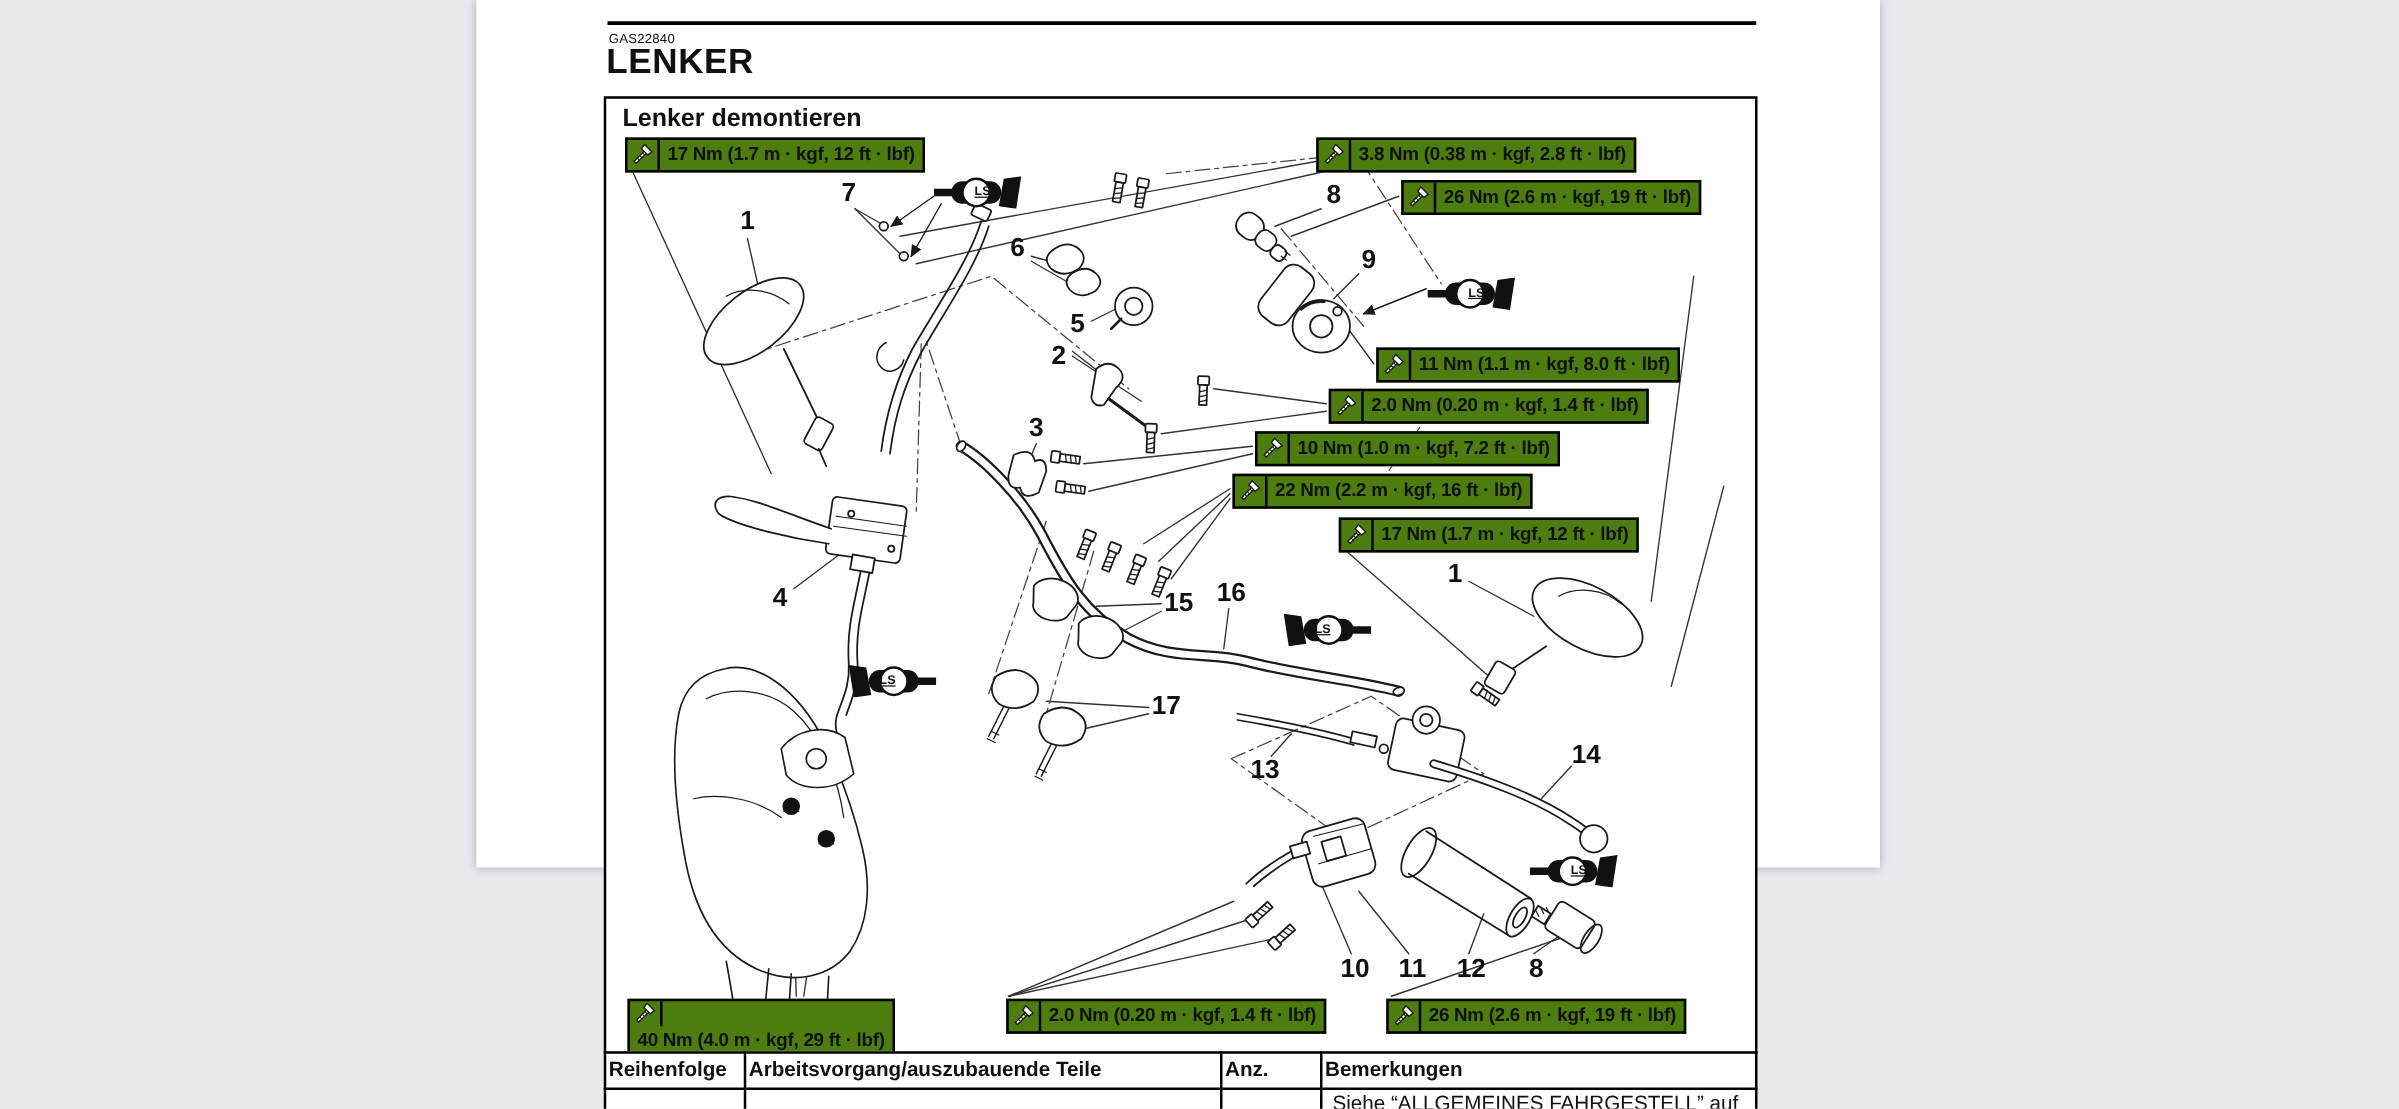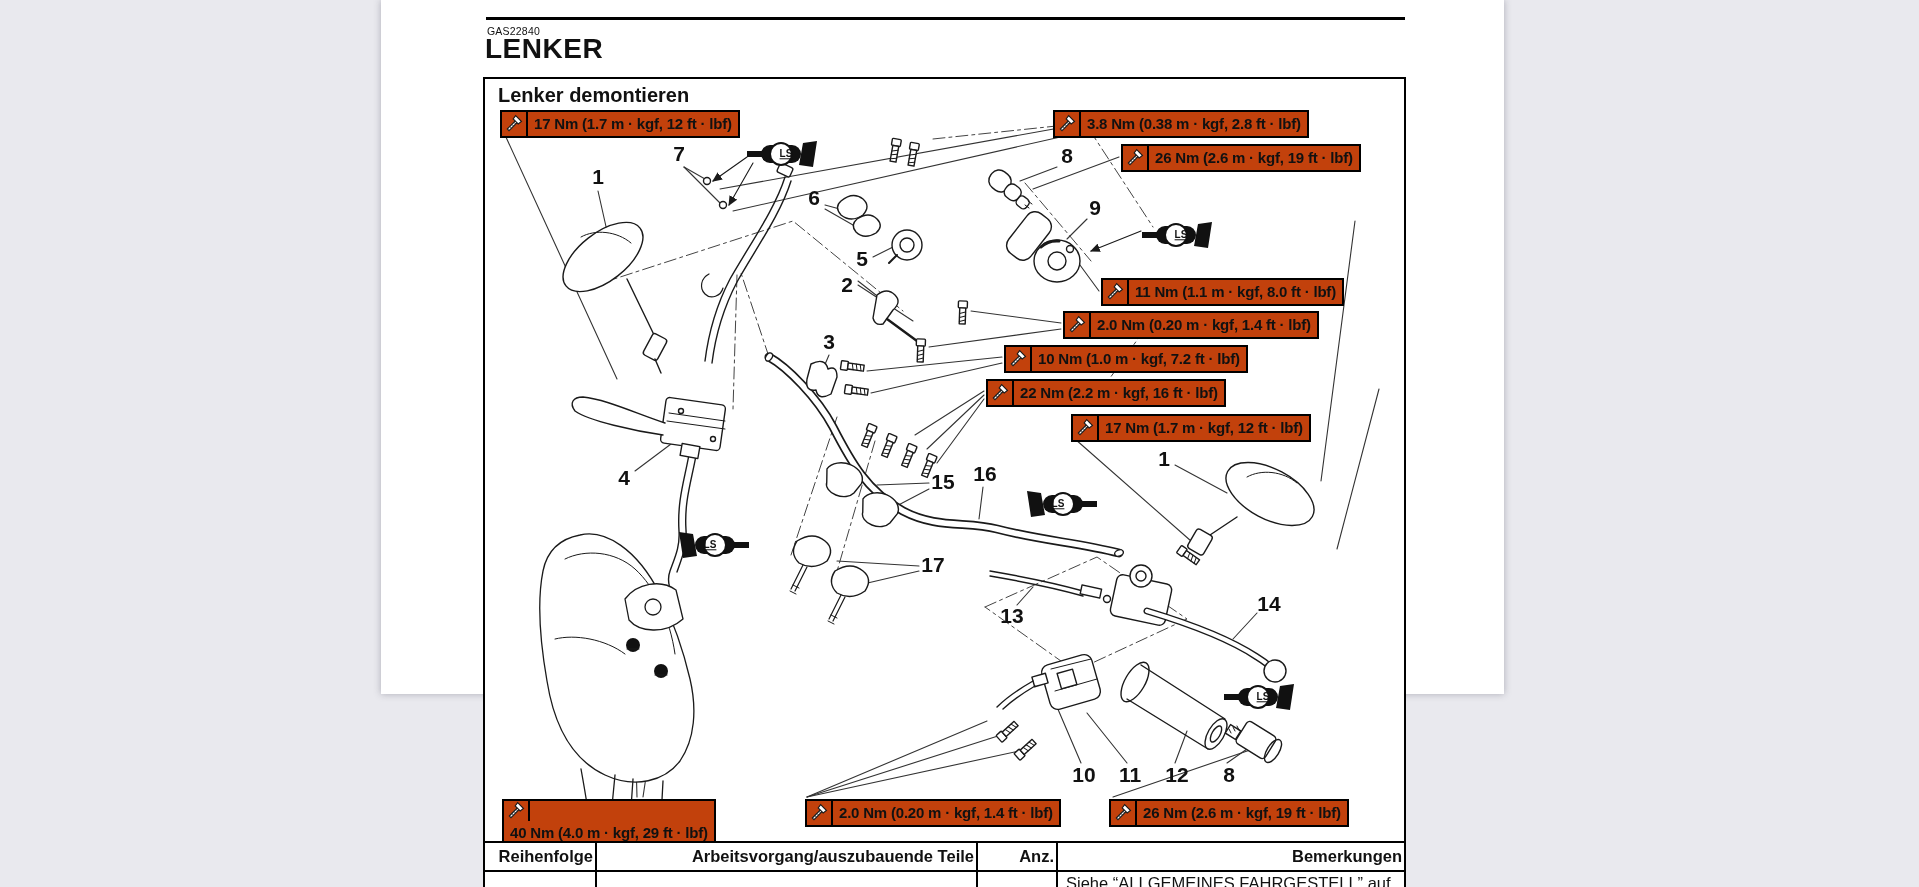--- a/index.html
+++ b/index.html
@@ -19,21 +19,21 @@
   .page-code{position:absolute;left:106px;top:25px;font-size:10.5px;letter-spacing:.2px;}
   .title{position:absolute;left:104px;top:33px;margin:0;font-size:28px;font-weight:bold;letter-spacing:.5px;}
   .diagram-box{
     position:absolute;left:102px;top:77px;width:919px;height:762px;
     border:2px solid #000;background:#fff;
   }
   .diagram-heading{position:absolute;left:13px;top:5px;font-size:20px;font-weight:bold;}
   .artwork{position:absolute;left:0;top:0;width:919px;height:762px;}
   .torque-box{
     position:absolute;display:flex;align-items:stretch;
-    border:2px solid #000;background:#c2410c;white-space:nowrap;
+    border:2px solid #000;background:#4d7c0f;white-space:nowrap;
   }
   .tw-cell{
     width:24px;display:flex;align-items:center;justify-content:center;
     border-right:2px solid #000;
   }
   .tq-text{
     font-size:15px;font-weight:bold;letter-spacing:-0.2px;
     padding:2px 6px 3px 6px;line-height:19px;
   }
   .part-label{
@@ -45,21 +45,21 @@
   .ls-symbol.left svg{transform:scaleX(-1);}
   .ls-symbol .ls-text{
     position:absolute;left:50%;top:50%;transform:translate(-50%,-52%);
     font-size:10px;font-weight:bold;text-decoration:underline;
   }
   .parts-table{
     position:absolute;left:102px;top:841px;width:923px;
     border-collapse:collapse;table-layout:fixed;background:#fff;
   }
   .parts-table th,.parts-table td{border:2px solid #000;overflow:hidden;}
-  .parts-table th{font-size:16.5px;font-weight:bold;padding:4px 2px;text-align:right;}
+  .parts-table th{font-size:16.5px;font-weight:bold;padding:4px 2px;text-align:left;}
   .parts-table td{font-size:16.5px;vertical-align:top;height:42px;}
   td.cell-teile{padding:13px 2px 0 8px;}
   td.cell-bem{padding:2px 2px 0 8px;}
 </style>
 </head>
 <body>
 
 <div class="screen">
   <div class="page">
     <div class="top-rule"></div>

